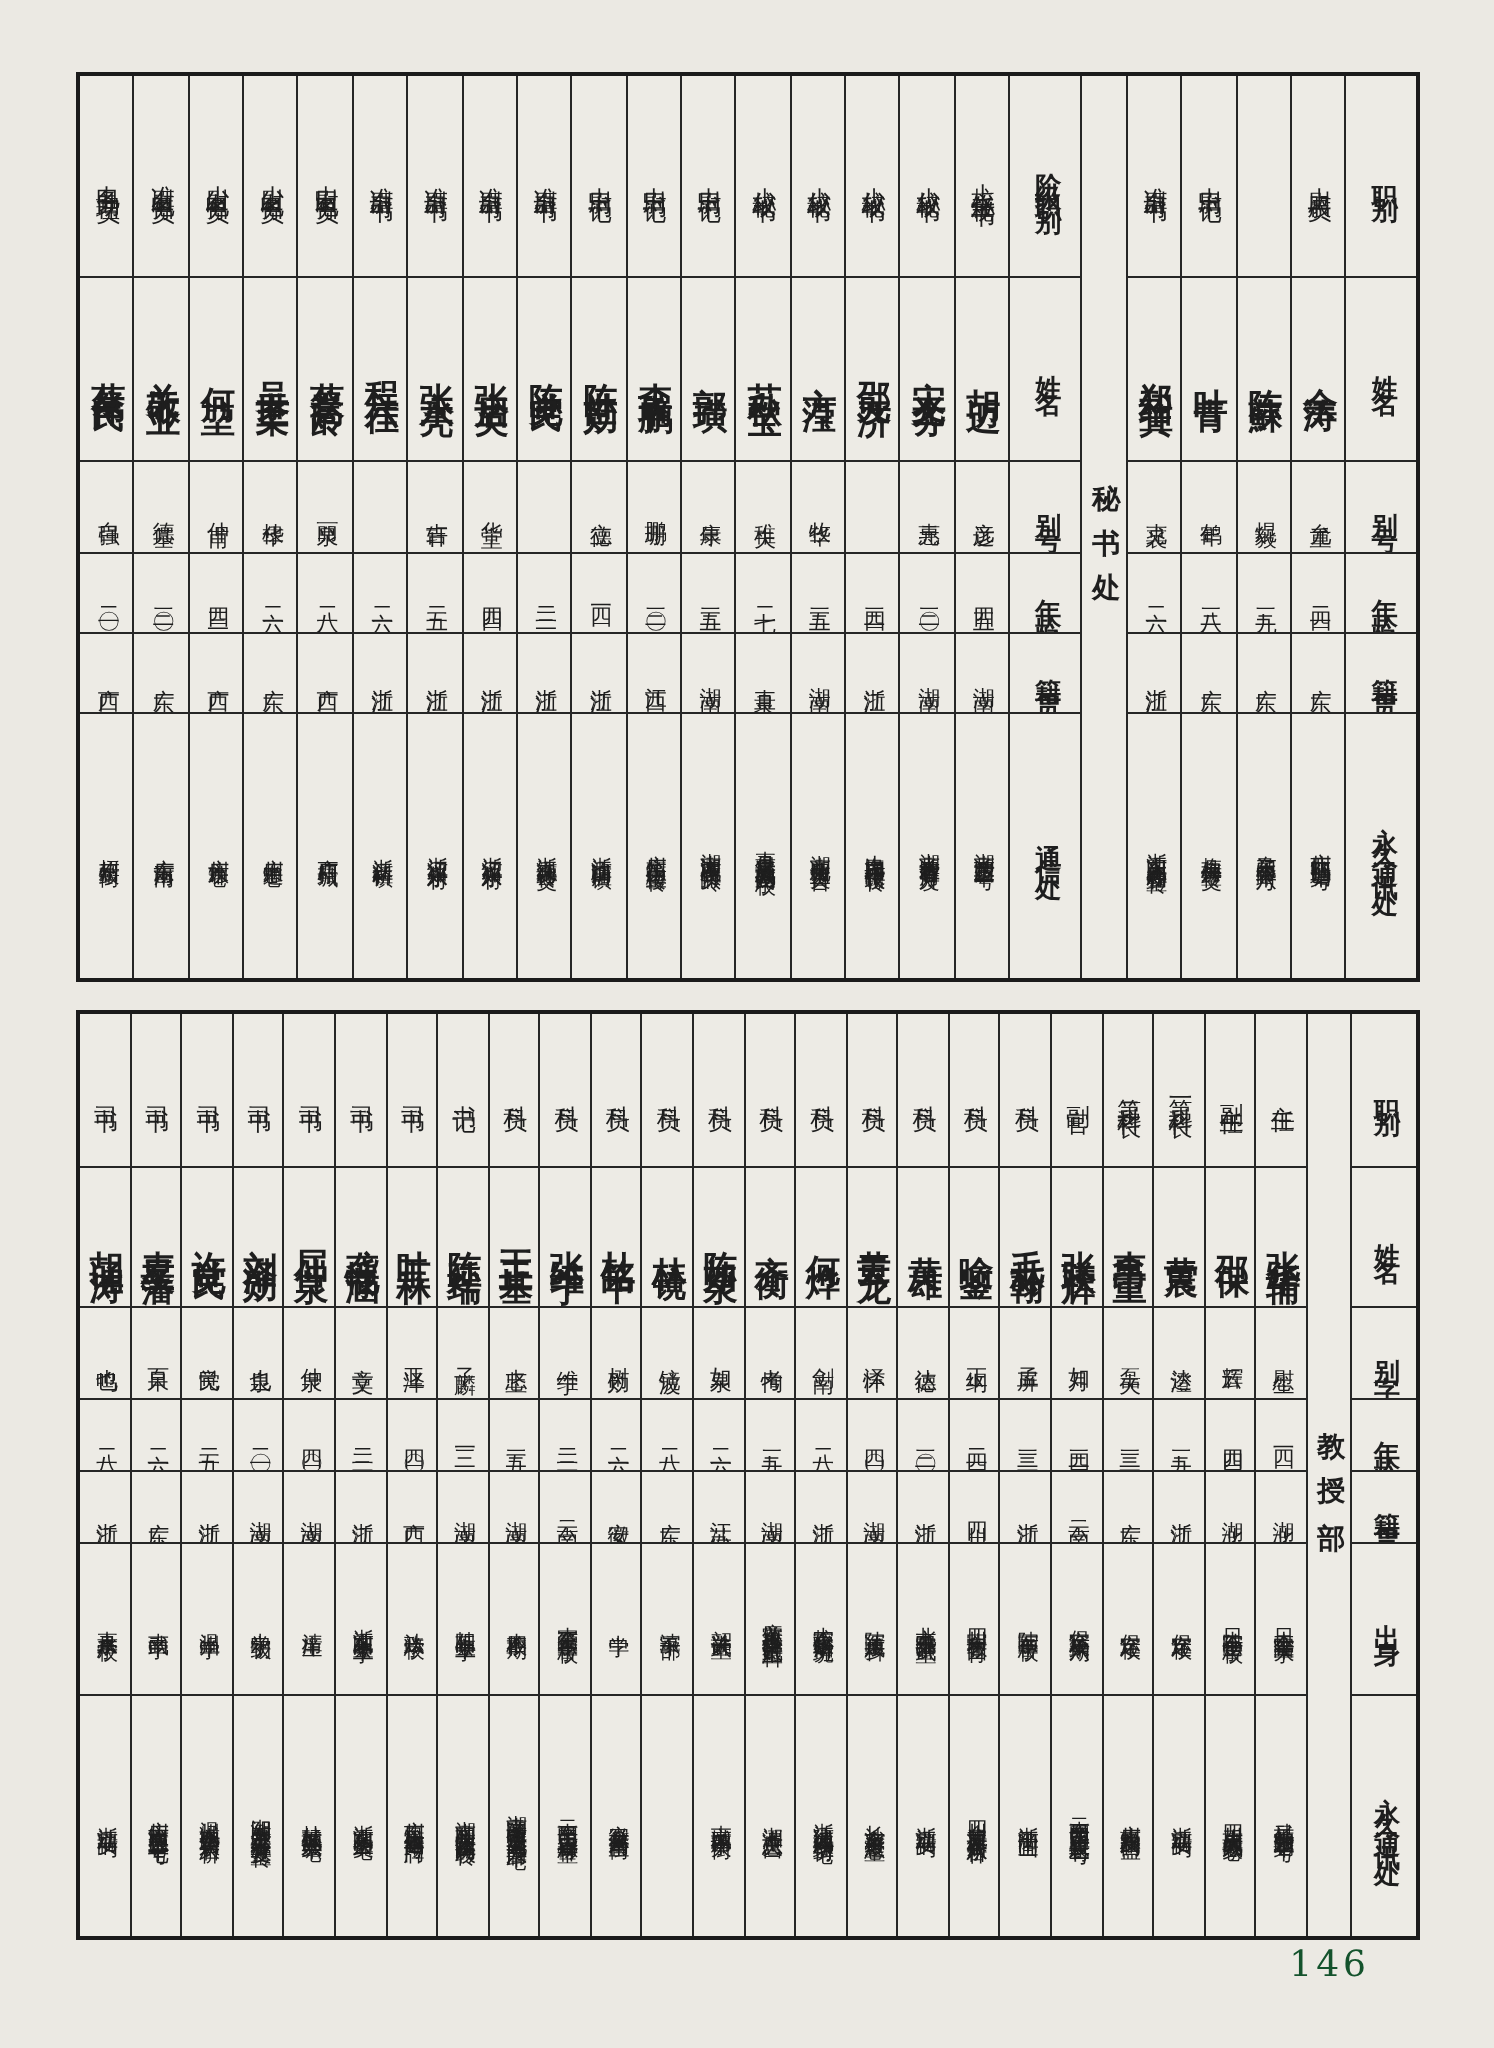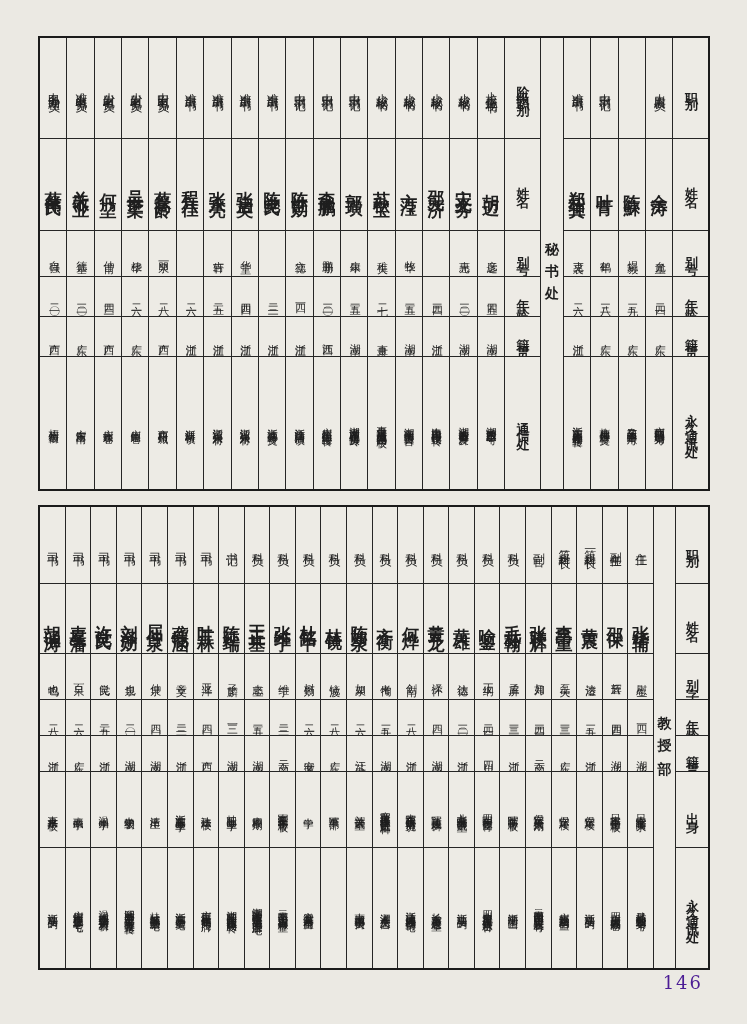--- a/index.html
+++ b/index.html
@@ -67,23 +67,23 @@
   .r-title .vtext{font-size:12px;letter-spacing:2px;}
   .r-name .vtext{font-size:17px;font-weight:bold;letter-spacing:5px;}
   .r-alias .vtext,.r-age .vtext,.r-origin .vtext{font-size:11px;letter-spacing:2px;}
   .r-background .vtext,.r-address .vtext{font-size:10.5px;letter-spacing:1px;}
   
   .col.header .vtext{font-size:13px;font-weight:600;letter-spacing:8px;}
   .col.header .r-title .vtext{letter-spacing:6px;}
   .col.group .cell{height:100%;border-top:none;}
   .col.group .vtext{font-size:14px;font-weight:600;letter-spacing:22px;}
   .page-number{
-    position:absolute;right:44px;top:972px;
+    position:absolute;right:62px;top:972px;
     font-family:"DejaVu Serif",serif;
-    font-size:18px;letter-spacing:2px;color:#4c1d95;
+    font-size:18px;letter-spacing:2px;color:#14532d;
   }
 </style>
 </head>
 <body>
 
 <div class="sheet">
   <div id="table-0" class="rtable">
       <div class="col header">
         <div class="cell r-title">
           <span class="vtext">职别</span>

